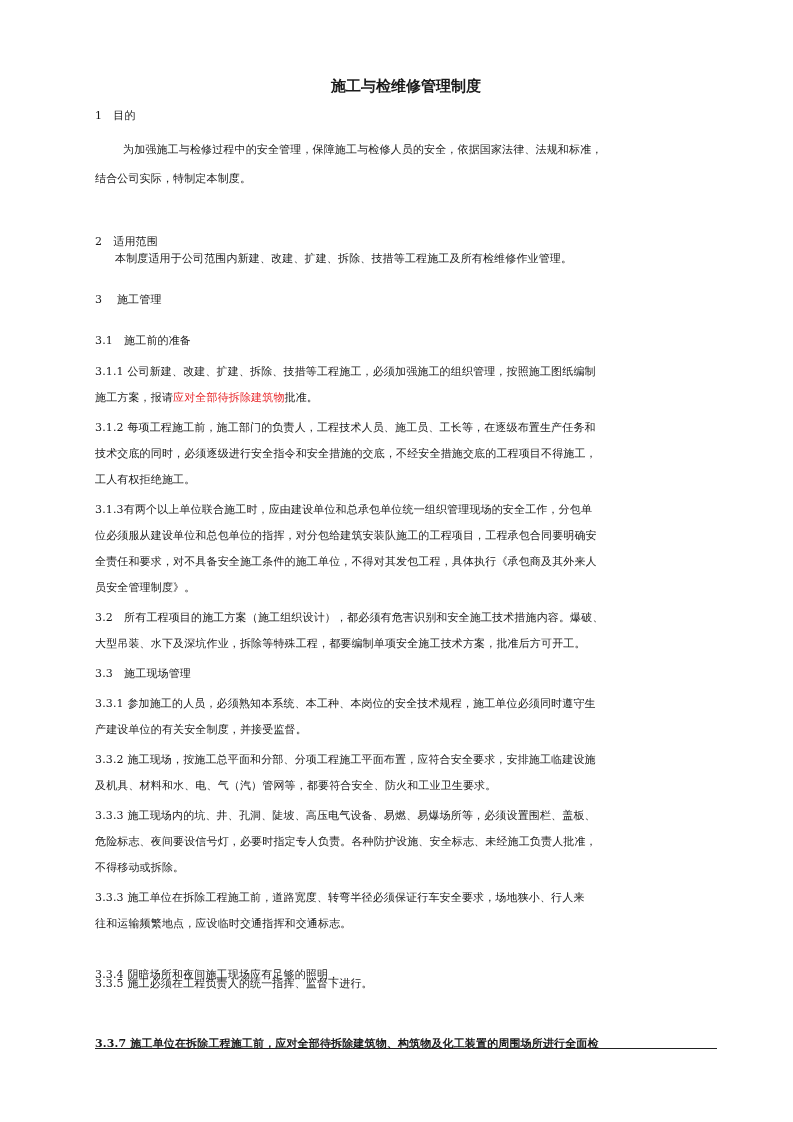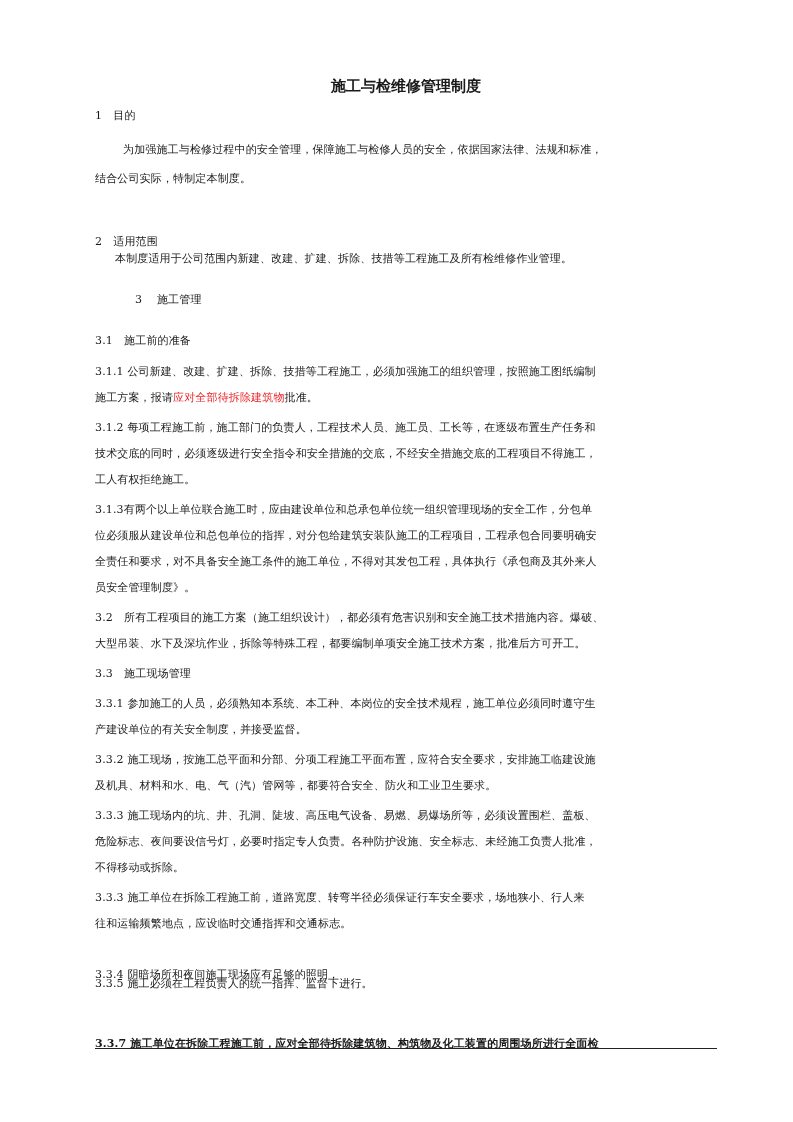--- a/index.html
+++ b/index.html
@@ -16,21 +16,21 @@
 <body>
 
 <div class="page">
   <div class="title">施工与检维修管理制度</div>
   <div id="lines">
       <div class="line" style="top: 108px; left: 0px;">1　目的</div>
       <div class="line" style="top: 142px; left: 28px;">为加强施工与检修过程中的安全管理，保障施工与检修人员的安全，依据国家法律、法规和标准，</div>
       <div class="line" style="top: 171px; left: 0px;">结合公司实际，特制定本制度。</div>
       <div class="line" style="top: 212px; left: 0px; margin-top: 22px;">2　适用范围</div>
       <div class="line" style="top: 251px; left: 20px;">本制度适用于公司范围内新建、改建、扩建、拆除、技措等工程施工及所有检维修作业管理。</div>
-      <div class="line" style="top: 292px; left: 0px; margin-left: 40px;">3　 施工管理</div>
+      <div class="line" style="top: 292px; left: 0px;">3　 施工管理</div>
       <div class="line" style="top: 333px; left: 0px;">3.1　施工前的准备</div>
       <div class="line" style="top: 364px; left: 0px;">3.1.1 公司新建、改建、扩建、拆除、技措等工程施工，必须加强施工的组织管理，按照施工图纸编制</div>
       <div class="line" style="top: 390px; left: 0px;"><span>施工方案，报请</span><span class="red">应对全部待拆除建筑物</span><span>批准。</span></div>
       <div class="line" style="top: 420px; left: 0px;">3.1.2 每项工程施工前，施工部门的负责人，工程技术人员、施工员、工长等，在逐级布置生产任务和</div>
       <div class="line" style="top: 446px; left: 0px;">技术交底的同时，必须逐级进行安全指令和安全措施的交底，不经安全措施交底的工程项目不得施工，</div>
       <div class="line" style="top: 472px; left: 0px;">工人有权拒绝施工。</div>
       <div class="line" style="top: 502px; left: 0px;">3.1.3有两个以上单位联合施工时，应由建设单位和总承包单位统一组织管理现场的安全工作，分包单</div>
       <div class="line" style="top: 528px; left: 0px;">位必须服从建设单位和总包单位的指挥，对分包给建筑安装队施工的工程项目，工程承包合同要明确安</div>
       <div class="line" style="top: 554px; left: 0px;">全责任和要求，对不具备安全施工条件的施工单位，不得对其发包工程，具体执行《承包商及其外来人</div>
       <div class="line" style="top: 580px; left: 0px;">员安全管理制度》。</div>

